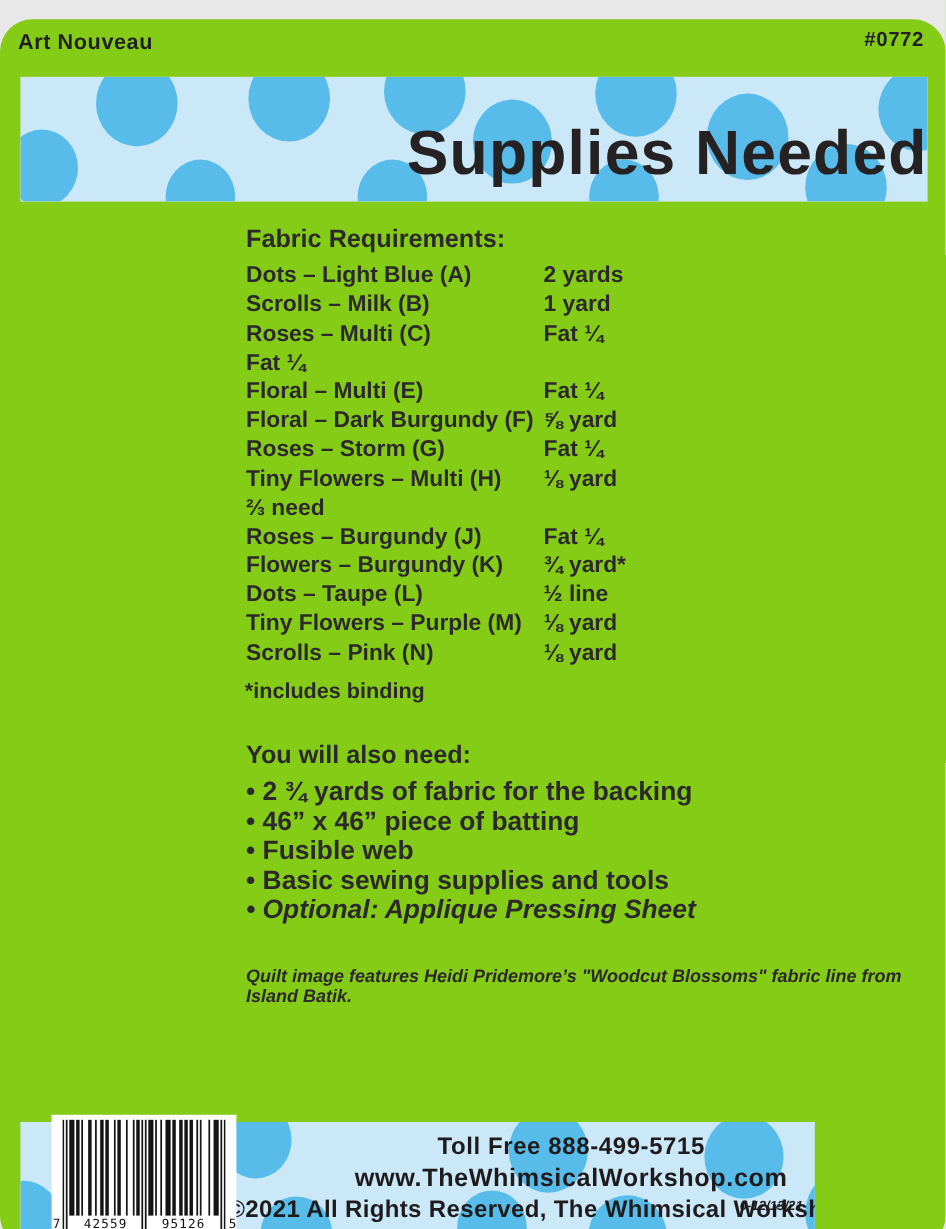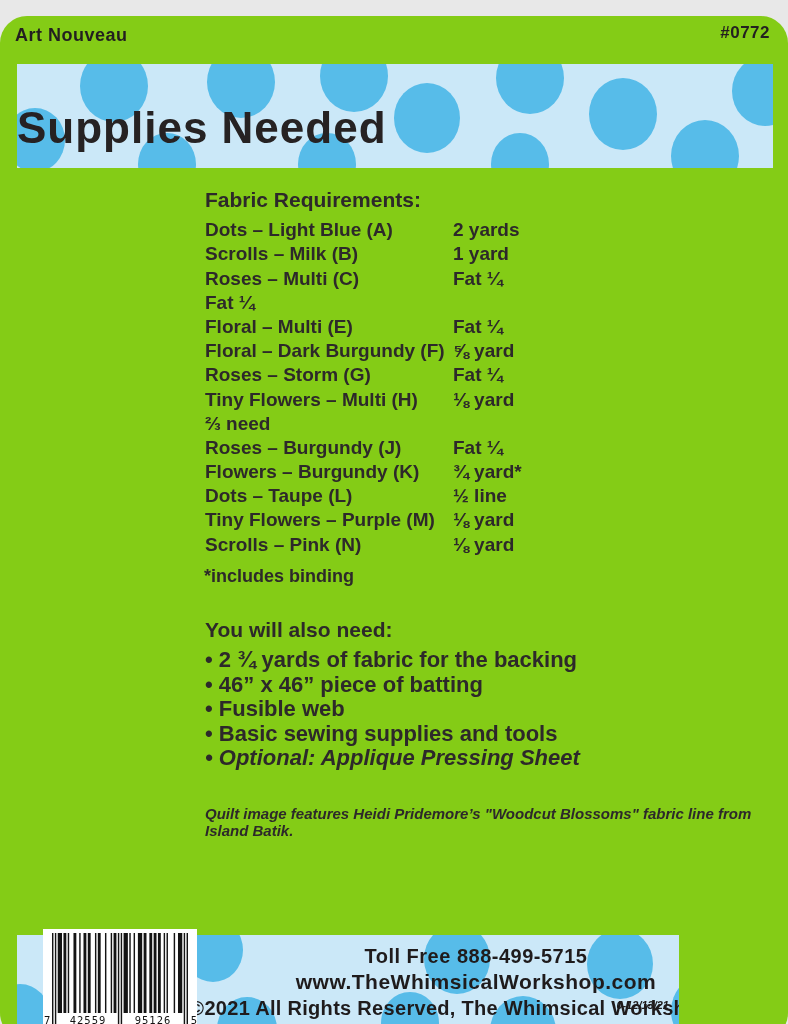--- a/index.html
+++ b/index.html
@@ -22,22 +22,22 @@
   }
   
   .banner {
     position:absolute; left:17px; width:756px; height:104px;
     background:#cbe8f8; overflow:hidden;
   }
   .banner svg.dots { position:absolute; left:0; top:0; }
   .top-banner { top:48px; }
   .bottom-banner { top:919px; width:662px; }
   .banner-title {
-    position:absolute; left:0; right:0; top:64px; text-align:left;
-    font-size:44px; font-weight:bold; letter-spacing:1px; color:#262223;
+    position:absolute; left:0; right:0; top:64px; text-align:right;
+    font-size:52px; font-weight:bold; letter-spacing:1px; color:#262223;
     transform:translateY(-50%);
   }
   
   .fr-heading {
     position:absolute; left:205px; top:172px;
     font-size:21px; font-weight:bold;
   }
   .fr-rows { position:absolute; left:205px; top:201px; width:360px; }
   .fr-row { display:flex; height:24.2px; align-items:flex-end; font-size:19px; font-weight:bold; }
   .fr-label { width:248px; }

